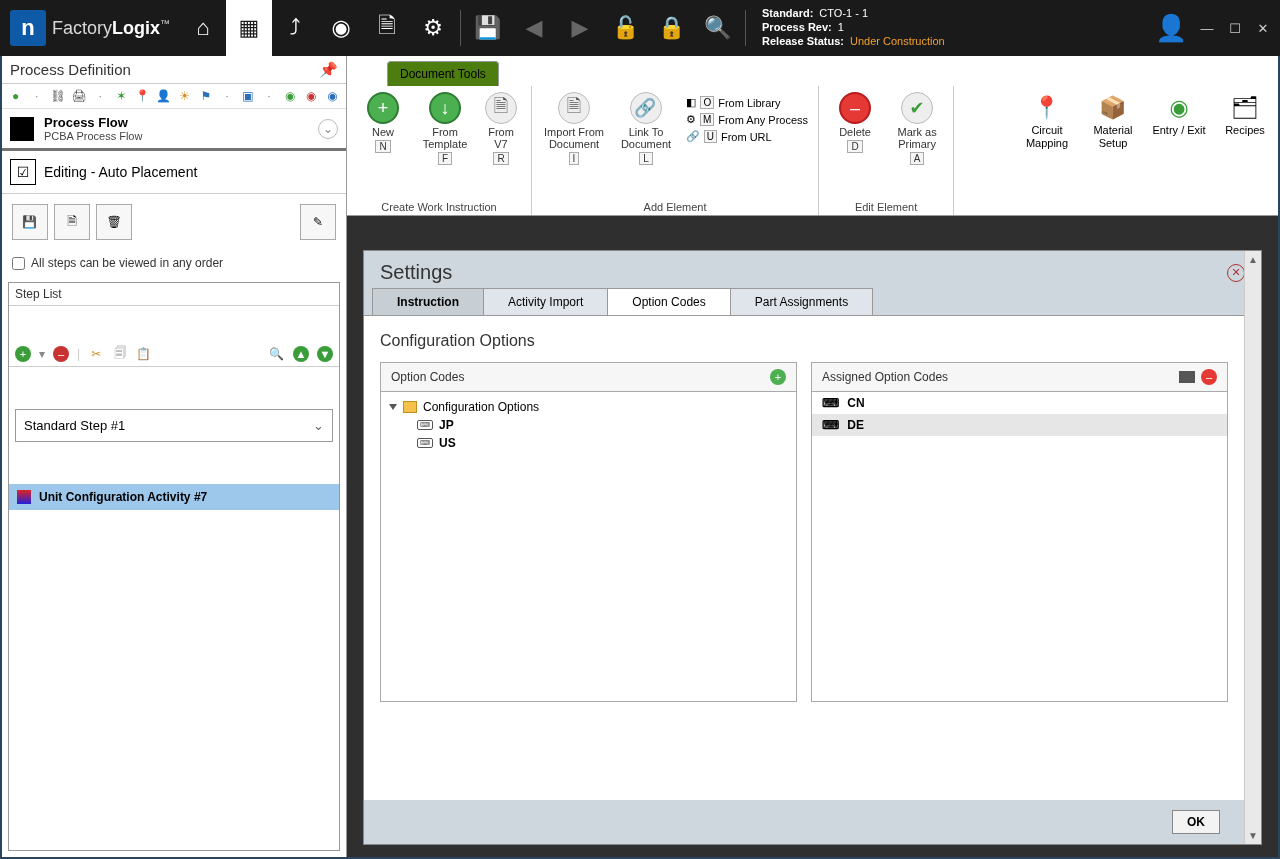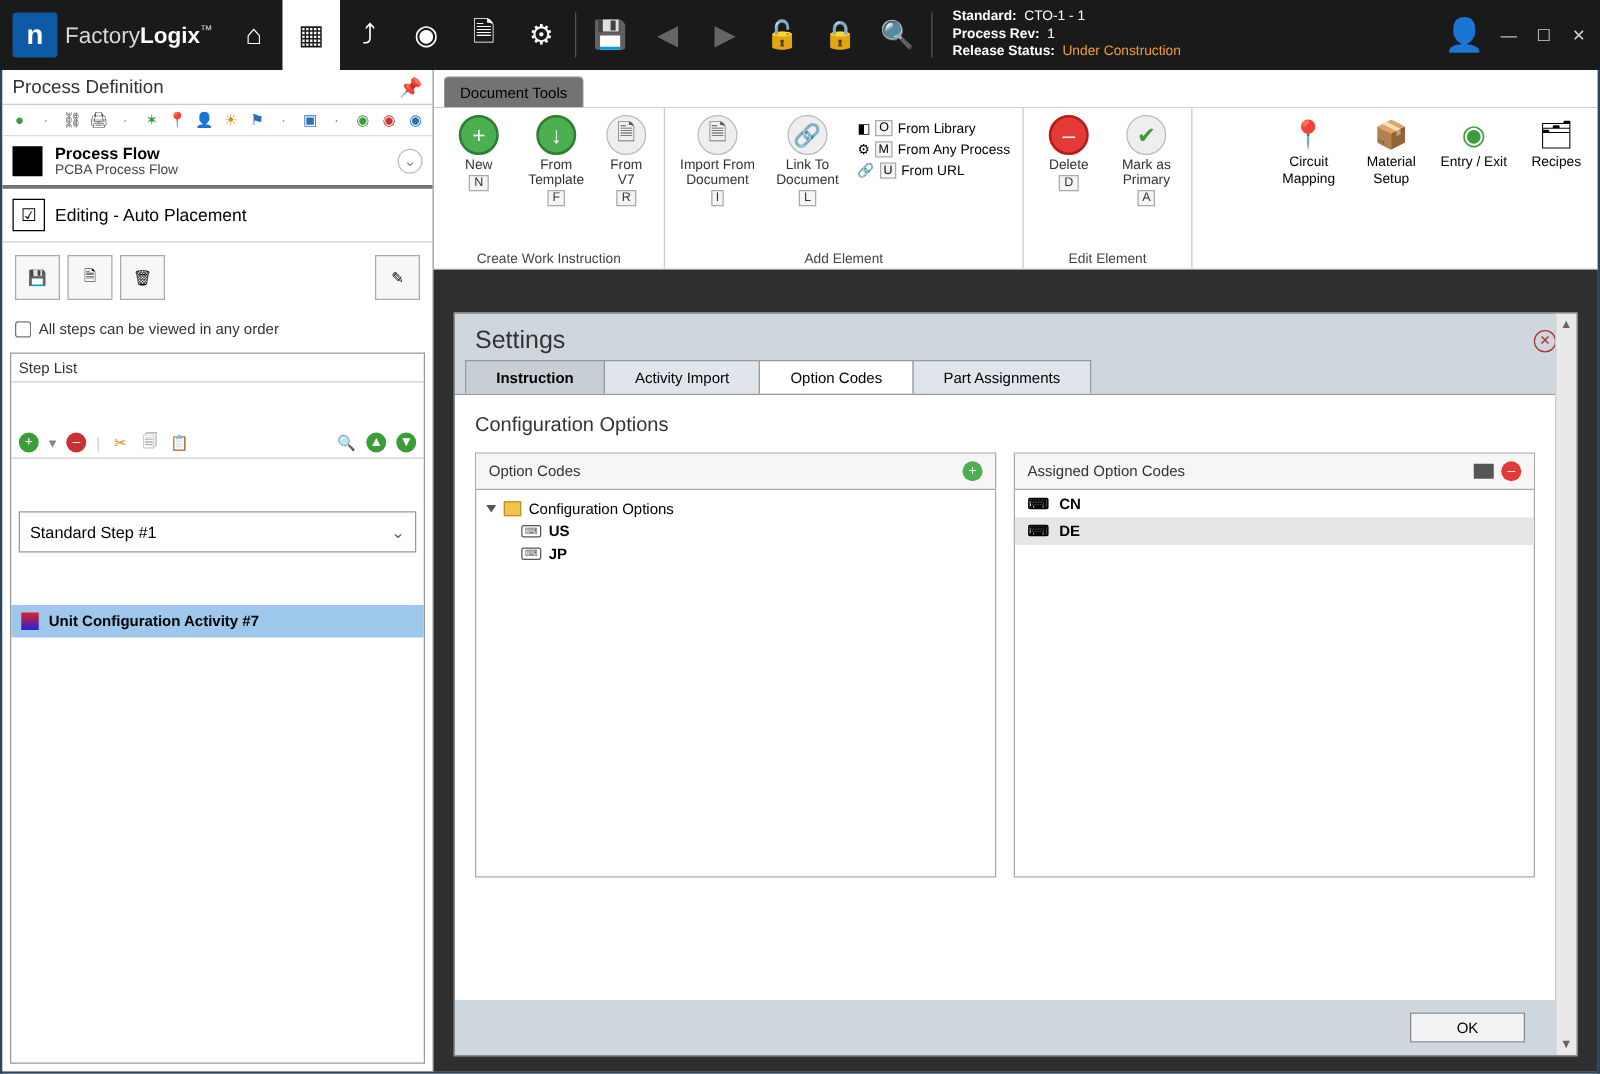--- a/index.html
+++ b/index.html
@@ -61,21 +61,21 @@
 
 .step-select { margin: 6px; border: 1px solid #999; padding: 8px; display:flex; align-items:center; cursor:pointer; font-size:13px; }
 .step-select .chev2 { margin-left:auto; color:#666; }
 
 .step-item { background:#9dc8ec; padding: 6px 8px; display:flex; align-items:center; gap:8px; font-weight:600; font-size:12px; cursor:pointer; }
 .step-item .si-ico { width:14px; height:14px; background: linear-gradient(#d22, #22d); }
 
 
 .content { flex:1; background:#2f2f2f; display:flex; flex-direction:column; }
 .doc-tools-row { background:#fff; height: 30px; display:flex; align-items:flex-end; padding-left: 8px; }
-.doc-tab { border:1px solid #999; border-bottom:none; padding: 5px 12px; font-size:12px; background:#737373; border-radius: 4px 4px 0 0; }
+.doc-tab { border:1px solid #999; border-bottom:none; padding: 5px 12px; font-size:12px; background:#4d7c0f; border-radius: 4px 4px 0 0; margin-left: 32px; }
 
 .ribbon { background:#fff; border-bottom:1px solid #999; display:flex; height: 130px; }
 .ribbon-group { border-right:1px solid #ccc; padding: 6px 10px 2px; display:flex; flex-direction:column; }
 .ribbon-group .rg-items { display:flex; gap:10px; flex:1; }
 .ribbon-group .rg-label { text-align:center; font-size:11px; color:#444; padding-top:2px; }
 .rb-item { display:flex; flex-direction:column; align-items:center; gap:2px; width:52px; cursor:pointer; }
 .rb-item .ico { width:32px; height:32px; border-radius:50%; display:flex; align-items:center; justify-content:center; font-size:18px; color:#fff; }
 .rb-item .ico.green{ background:#4caf50; border:2px solid #2e7d32;}
 .rb-item .ico.red{ background:#e53935; border:2px solid #b71c1c;}
 .rb-item .ico.plain{ background:#eee; border:1px solid #bbb; color:#555;}
@@ -114,21 +114,21 @@
 .tree .child { padding-left:28px; display:flex; align-items:center; gap:6px; padding-top:2px; padding-bottom:2px;}
 .tree .kbd { width:16px;height:10px;border:1px solid #555;border-radius:2px;font-size:7px;display:flex;align-items:center;justify-content:center;color:#555;}
 .list-item { display:flex; align-items:center; gap:8px; padding:4px 10px; font-size:12px; font-weight:600;}
 .list-item.sel { background:#e6e6e6; }
 
 .scrollb { position:absolute; right:0; top:0; bottom:0; width:17px; background:#e9e9e9; border-left:1px solid #ccc;}
 .scrollb .up, .scrollb .down { height:17px; display:flex;align-items:center;justify-content:center;color:#666;font-size:10px;cursor:pointer;}
 .scrollb .down { position:absolute; bottom:0; width:100%;}
 
 .footer-btn { display:flex; justify-content:flex-end; padding:10px 24px 10px; }
-.footer-btn button { width:92px; height:24px; border:1px solid #888; background:#f3f3f3; cursor:pointer; font-size:12px;}
+.footer-btn button { width:48px; height:24px; border:1px solid #888; background:#f3f3f3; cursor:pointer; font-size:12px;font-weight:bold;}
 </style>
 </head>
 <body>
 
 <div class="titlebar">
   <div class="logo">
     <div class="logo-n">n</div>
     <div class="brand">
       <span>Factory</span><b>Logix</b><span style="font-size:10px;vertical-align:super;">™</span>
     </div>
@@ -356,25 +356,25 @@
                 <span class="ci add">+</span>
               </div>
               <div class="tree">
                 <div class="node">
                   <div class="tri"></div>
                   <div class="fold"></div>
                   <span>Configuration Options</span>
                 </div>
                 <div class="child">
                     <div class="kbd">⌨</div>
-                    <b>US</b>
+                    <b>JP</b>
                   </div>
                 <div class="child">
                     <div class="kbd">⌨</div>
-                    <b>JP</b>
+                    <b>US</b>
                   </div>
               </div>
             </div>
             <div class="col">
               <div class="col-header">
                 <span>Assigned Option Codes</span>
                 <span class="ci grid"></span>
                 <span class="ci rem">–</span>
               </div>
               <div class="list-item">

